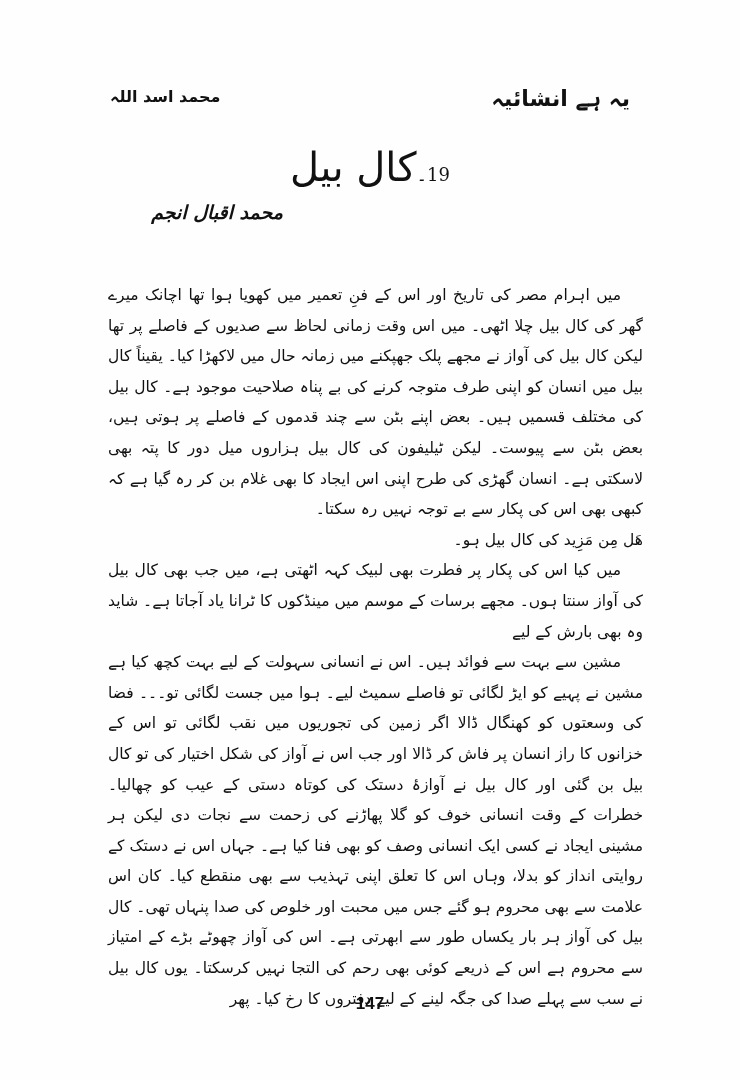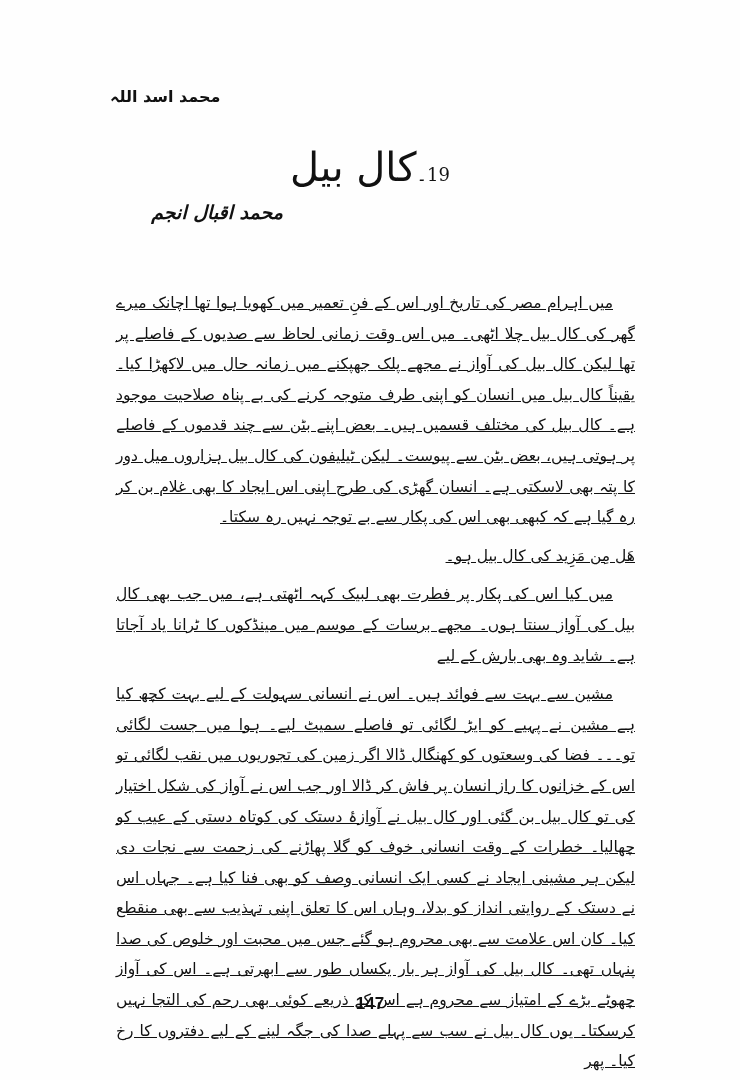--- a/index.html
+++ b/index.html
@@ -85,23 +85,22 @@
       left: 108px;
       width: 535px;
       direction: rtl;
       text-align: justify;
       font-family: "DejaVu Sans", sans-serif;
       font-size: 15.5px;
       line-height: 30.6px;
       color: #111;
     }
     .paragraph {
-      margin: 8px;
+      margin: 0;
       text-align-last: right;
-      text-decoration: underline;
     }
     .paragraph.indent {
       text-indent: 22px;
     }
     .page-number {
       position: absolute;
       top: 982px;
       left: 0;
       width: 740px;
       text-align: center;
@@ -111,20 +110,21 @@
       color: #111;
       margin-top: 12px;
     }
   </style>
 </head>
 <body>
 
 <div class="page">
 
   <div class="running-header">
+    <div class="book-title">یہ ہے انشائیہ</div>
     <div class="header-author">محمد اسد اللہ</div>
   </div>
 
   <div class="chapter-title">
     <span class="chapter-number">19۔</span><span>کال بیل</span>
   </div>
 
   <div class="chapter-author">محمد اقبال انجم</div>
 
   <div class="body-text">

